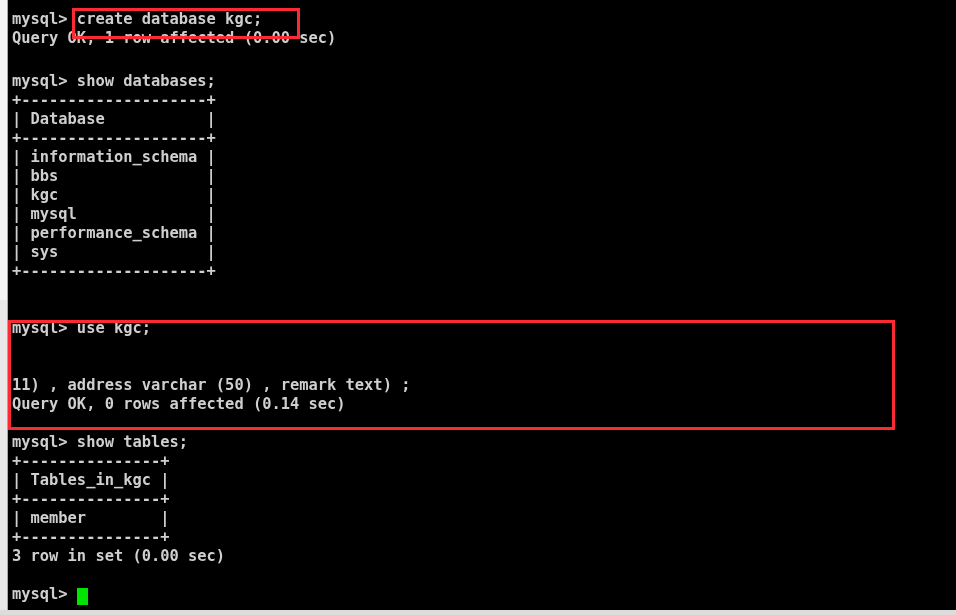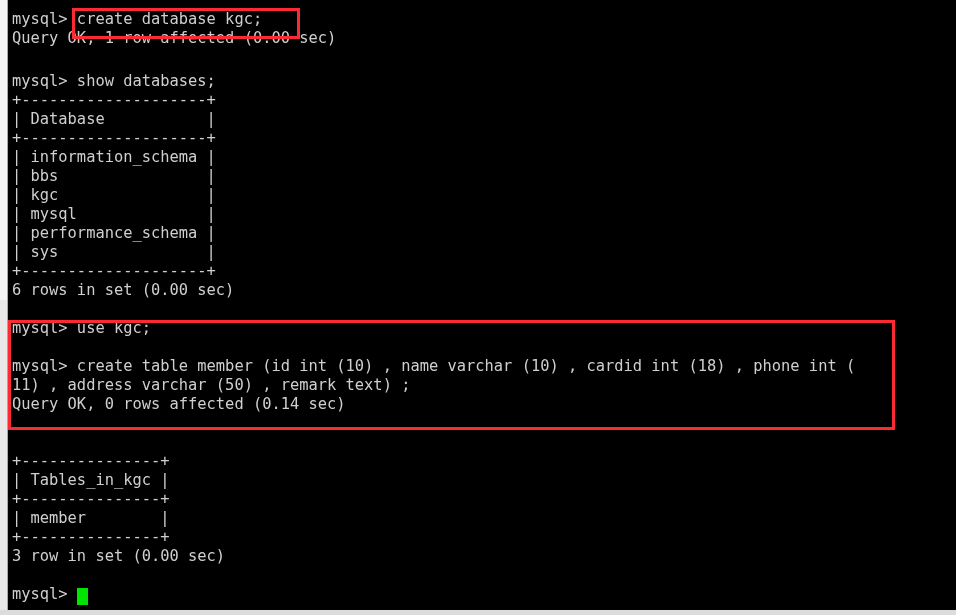--- a/index.html
+++ b/index.html
@@ -63,20 +63,21 @@
 
   .term-line {
     position: absolute;
     left: 3px;
     white-space: pre;
     color: #cfcfcf;
     font-family: "DejaVu Sans Mono", monospace;
     font-size: 15.4px;
     line-height: 19px;
     letter-spacing: 0px;
+    font-weight: bold;
   }
 
   .blank-line { color: transparent; }
 
   
   .highlight-box {
     position: absolute;
     border: 3px solid #fc2b32;
     box-sizing: border-box;
     background: transparent;
@@ -117,26 +118,25 @@
     <div class="term-line" style="top:91px">+--------------------+</div>
     <div class="term-line" style="top:110px">| Database           |</div>
     <div class="term-line" style="top:129px">+--------------------+</div>
     <div class="term-line" style="top:148px">| information_schema |</div>
     <div class="term-line" style="top:167px">| bbs                |</div>
     <div class="term-line" style="top:186px">| kgc                |</div>
     <div class="term-line" style="top:205px">| mysql              |</div>
     <div class="term-line" style="top:224px">| performance_schema |</div>
     <div class="term-line" style="top:243px">| sys                |</div>
     <div class="term-line" style="top:262px">+--------------------+</div>
-    <div class="term-line" style="top:281px">6 rows in set (0.00 sec)</div>
     <div class="term-line blank-line" style="top:300px"></div>
     <div class="term-line" style="top:319px">mysql&gt; use kgc;</div>
-    <div class="term-line" style="top:357px">mysql&gt; create table member (id int (10) , name varchar (10) , cardid int (18) , phone int (</div>
     <div class="term-line" style="top:376px">11) , address varchar (50) , remark text) ;</div>
     <div class="term-line" style="top:395px">Query OK, 0 rows affected (0.14 sec)</div>
+    <div class="term-line" style="top:433px">mysql&gt; show tables;</div>
     <div class="term-line" style="top:452px">+---------------+</div>
     <div class="term-line" style="top:471px">| Tables_in_kgc |</div>
     <div class="term-line" style="top:490px">+---------------+</div>
     <div class="term-line" style="top:509px">| member        |</div>
     <div class="term-line" style="top:528px">+---------------+</div>
     <div class="term-line" style="top:547px">3 row in set (0.00 sec)</div>
     <div class="term-line blank-line" style="top:566px"></div>
     <div class="term-line" style="top:585px">mysql&gt; </div>
   </div>
 

